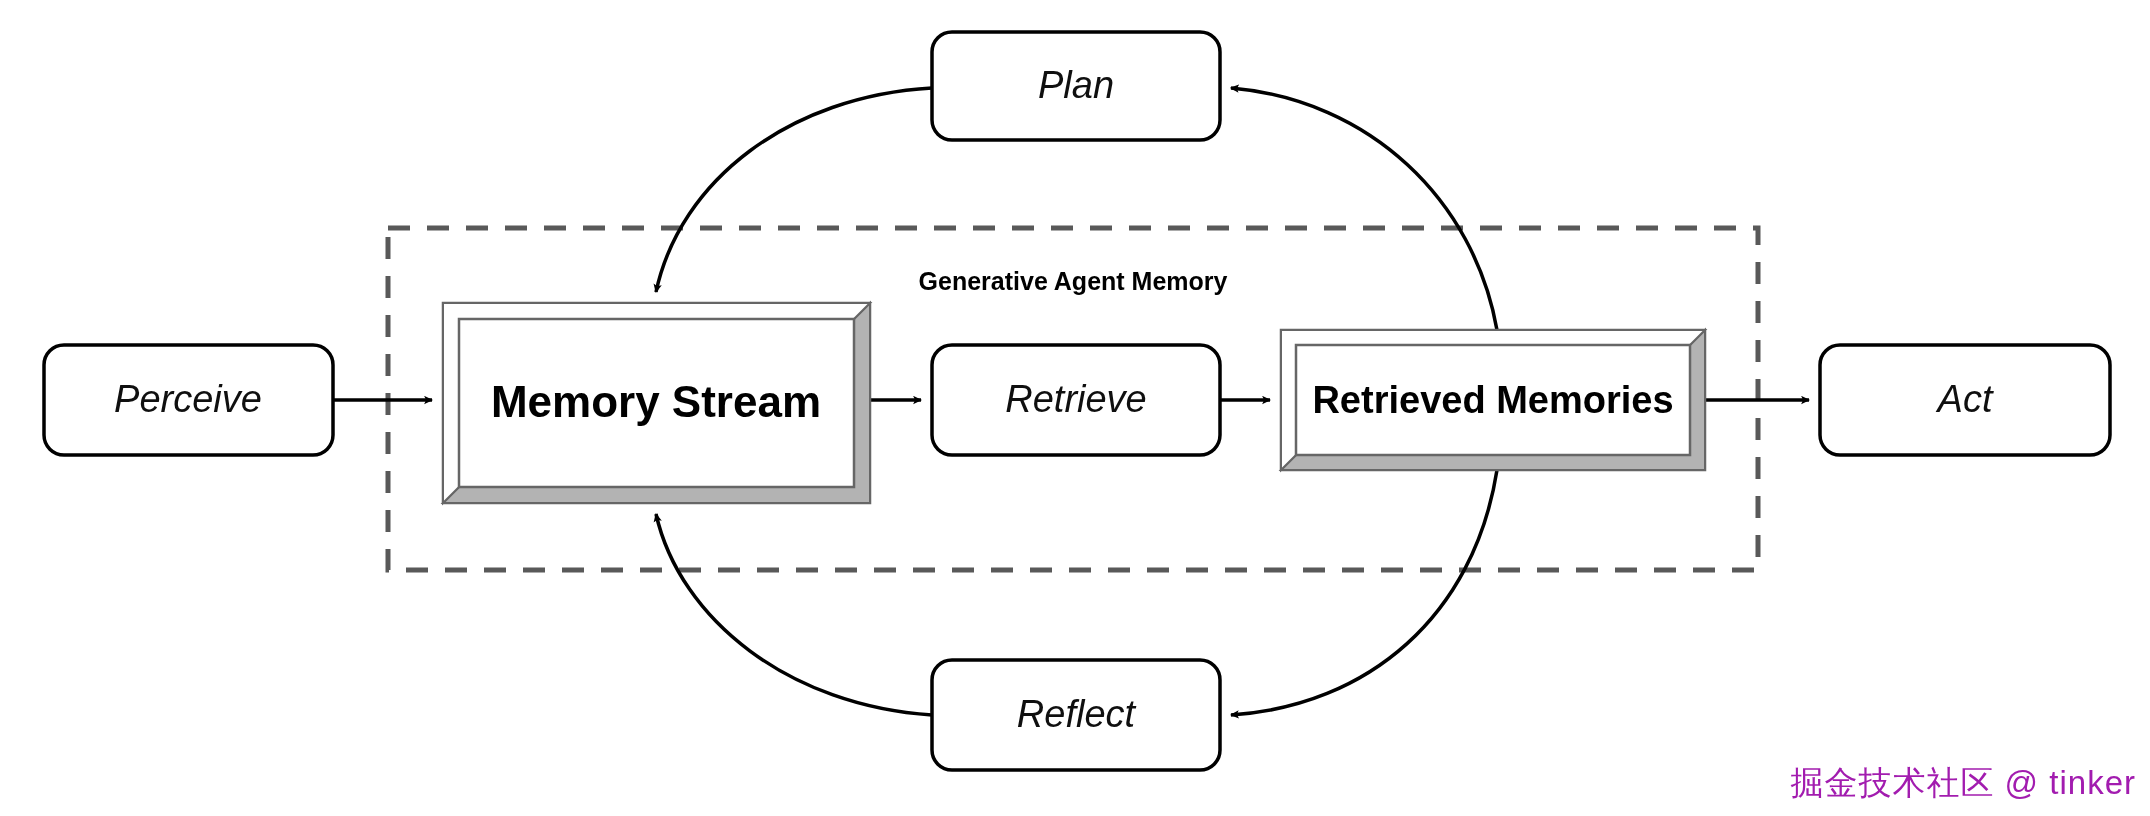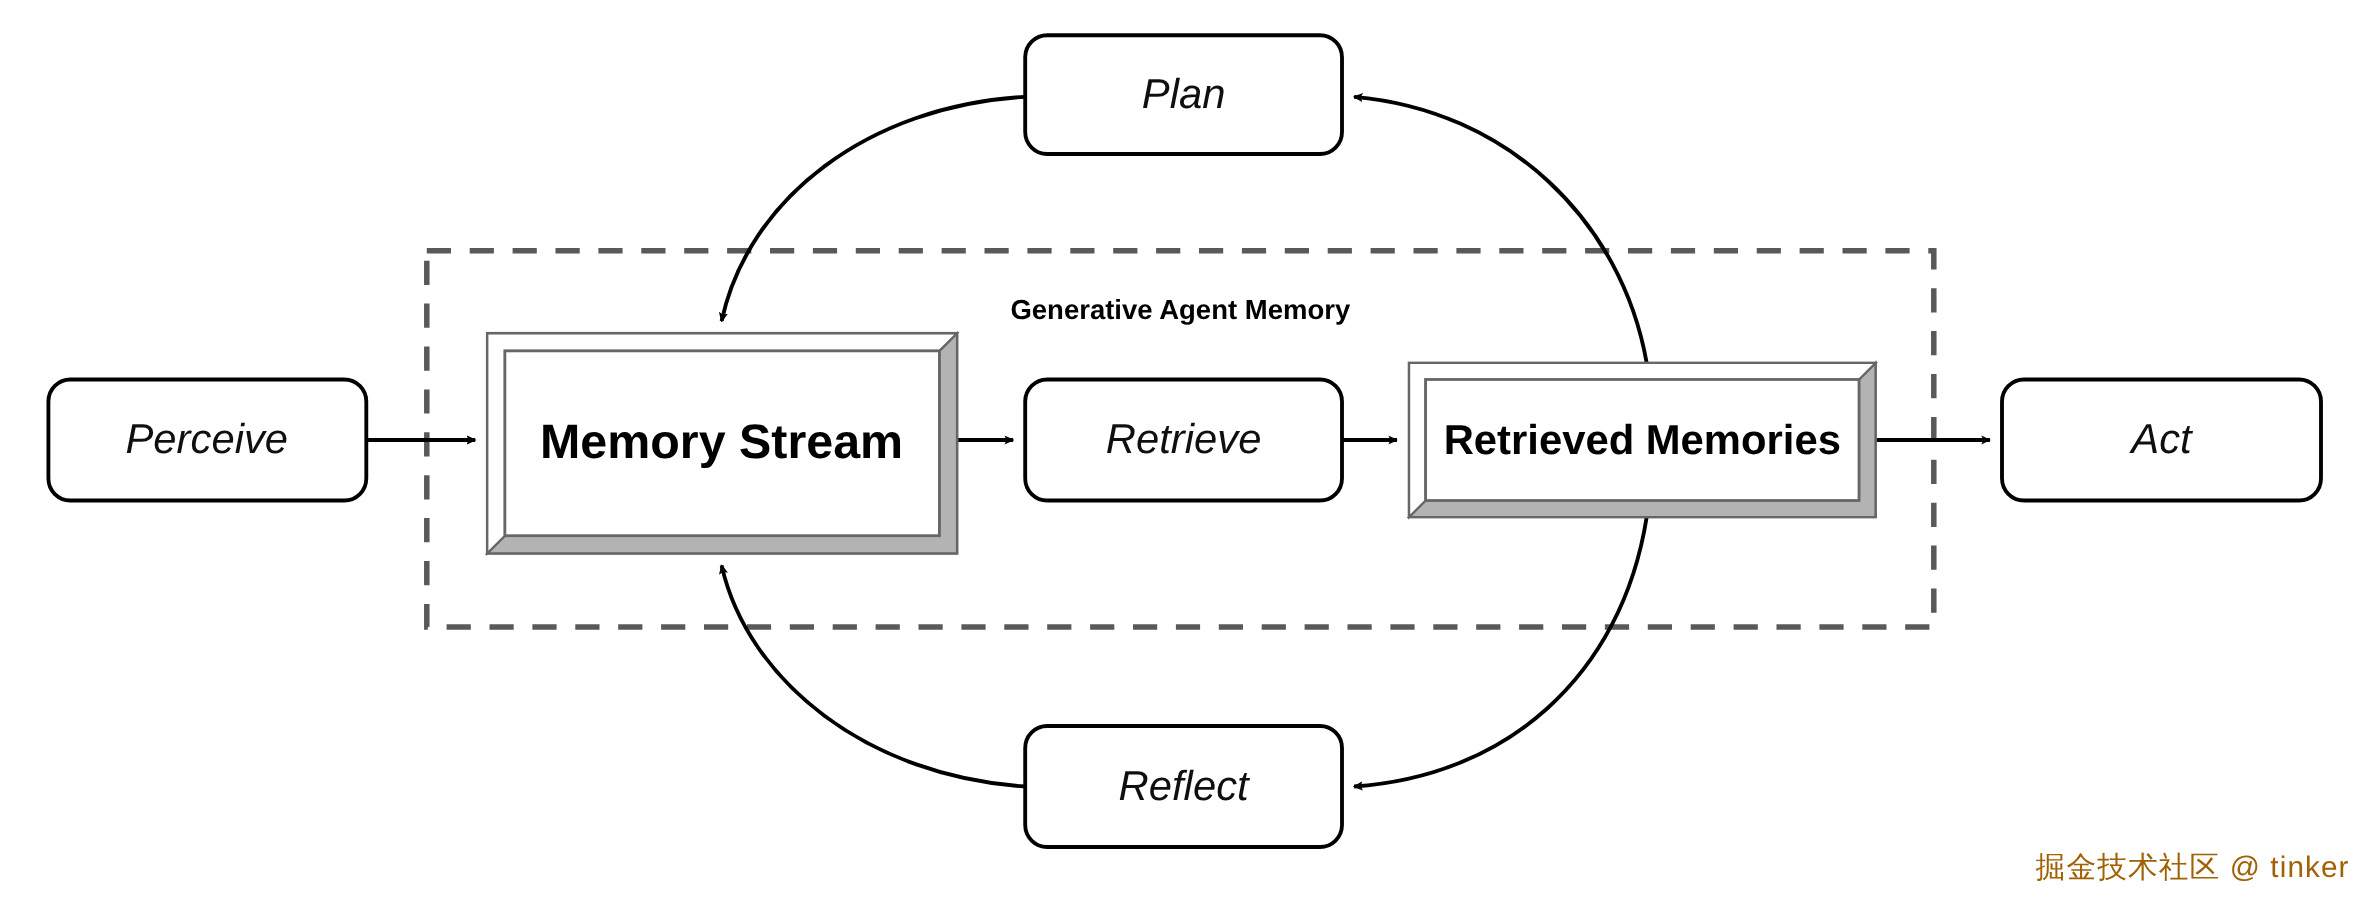--- a/index.html
+++ b/index.html
@@ -51,22 +51,22 @@
     font-size: 25px;
     fill: #000000;
     text-anchor: middle;
     dominant-baseline: middle;
   }
   .watermark-text {
     position: absolute;
     right: 14px;
     bottom: 10px;
     font-family: "Liberation Sans", sans-serif;
-    font-size: 27px;
-    color: #a16207;
+    font-size: 33px;
+    color: #a21caf;
     letter-spacing: 1px;
     white-space: nowrap;
     user-select: none;
   }
 </style>
 </head>
 <body>
 
 <div id="diagram-root">
 

